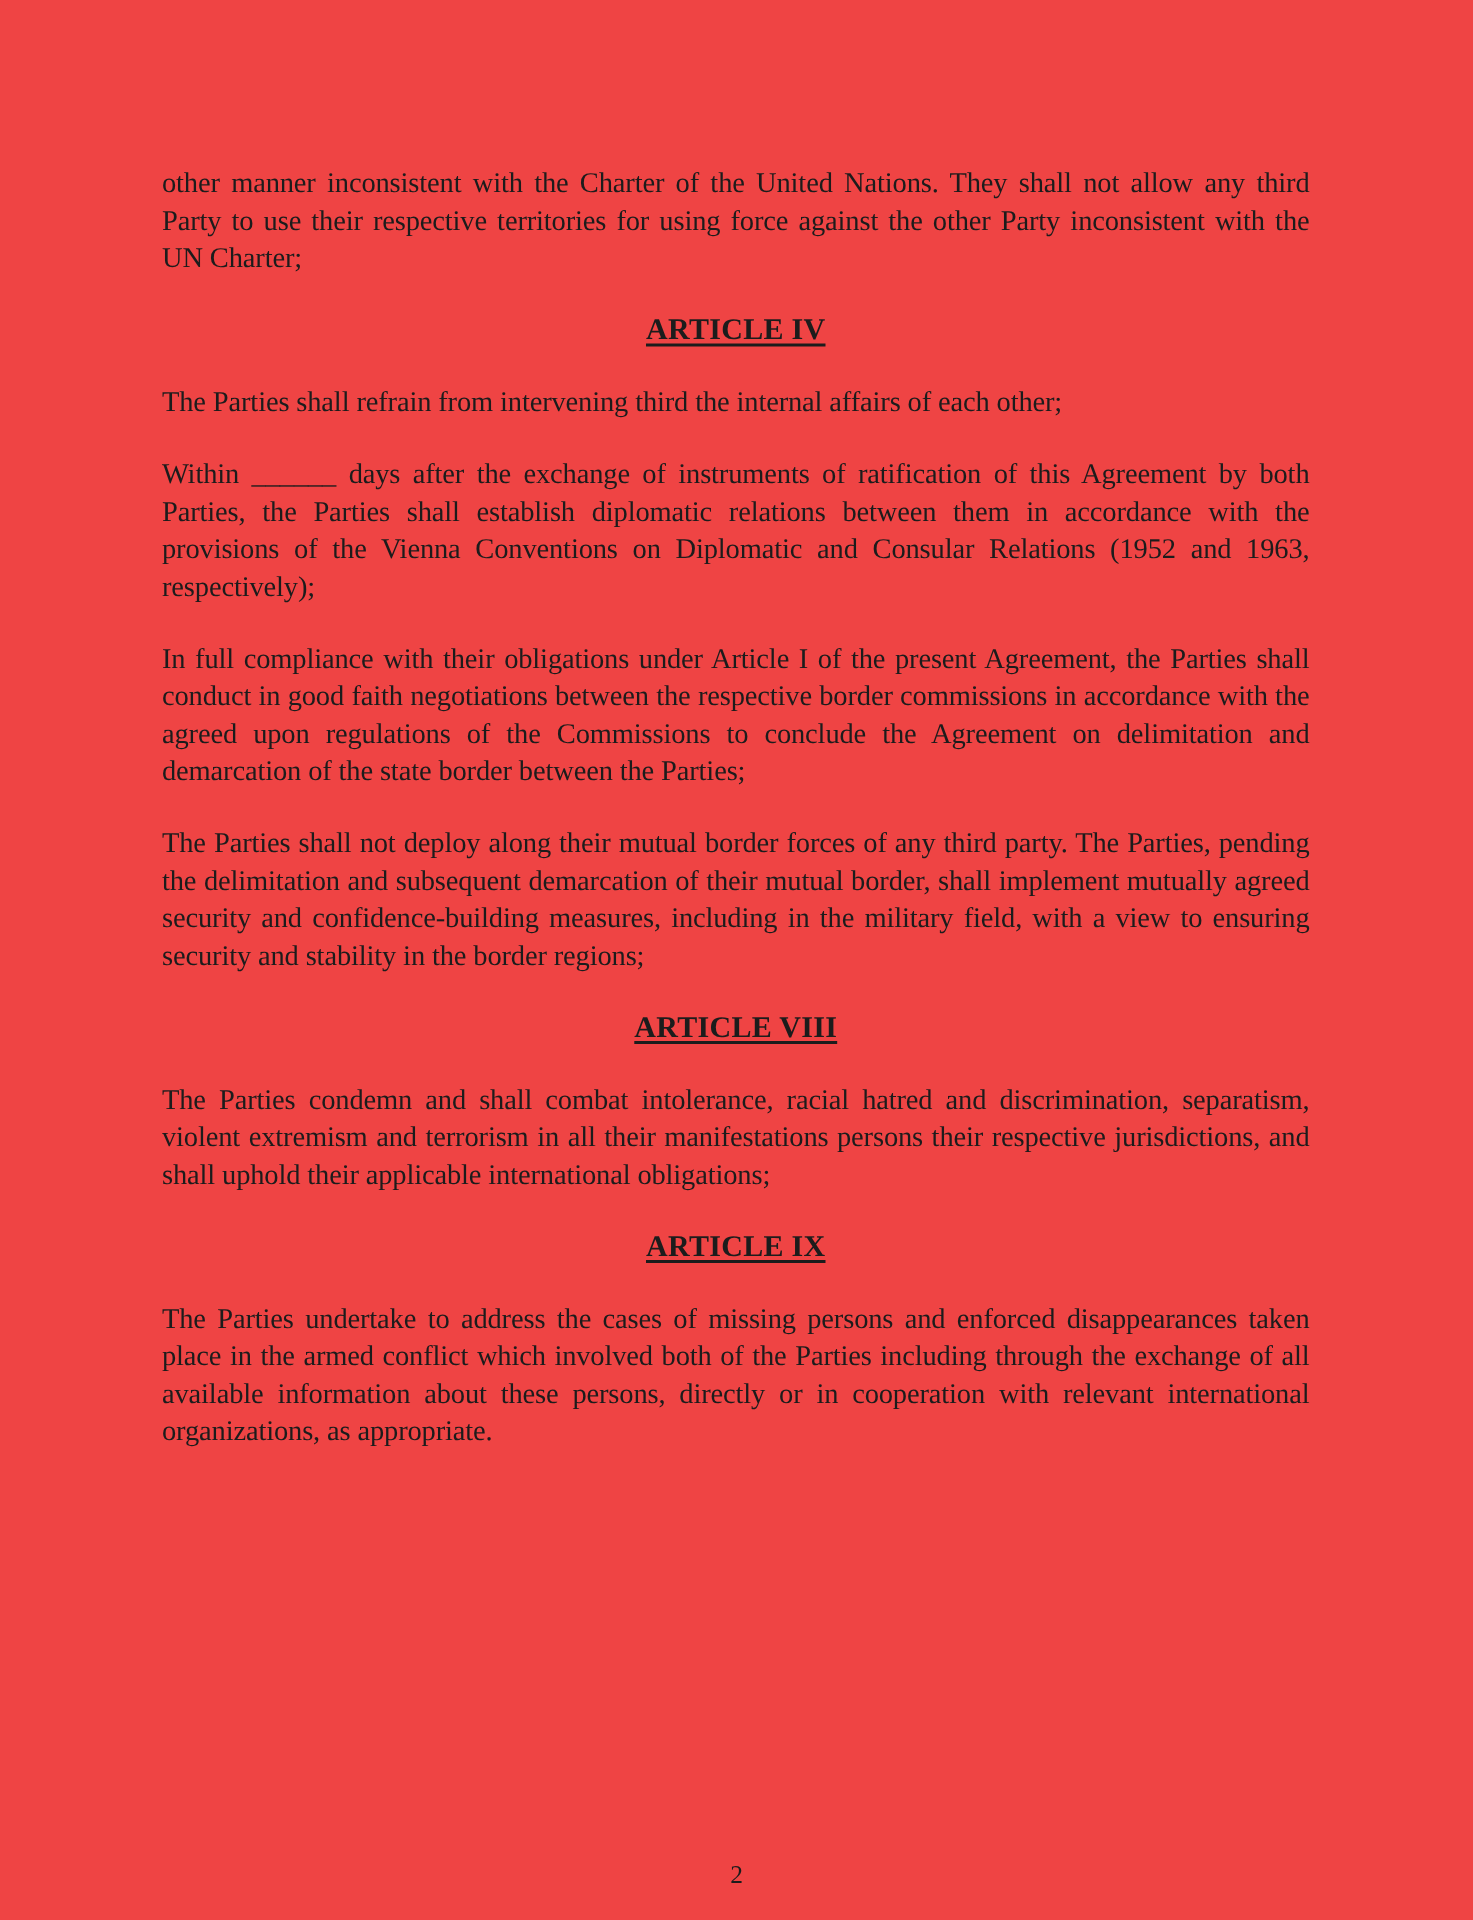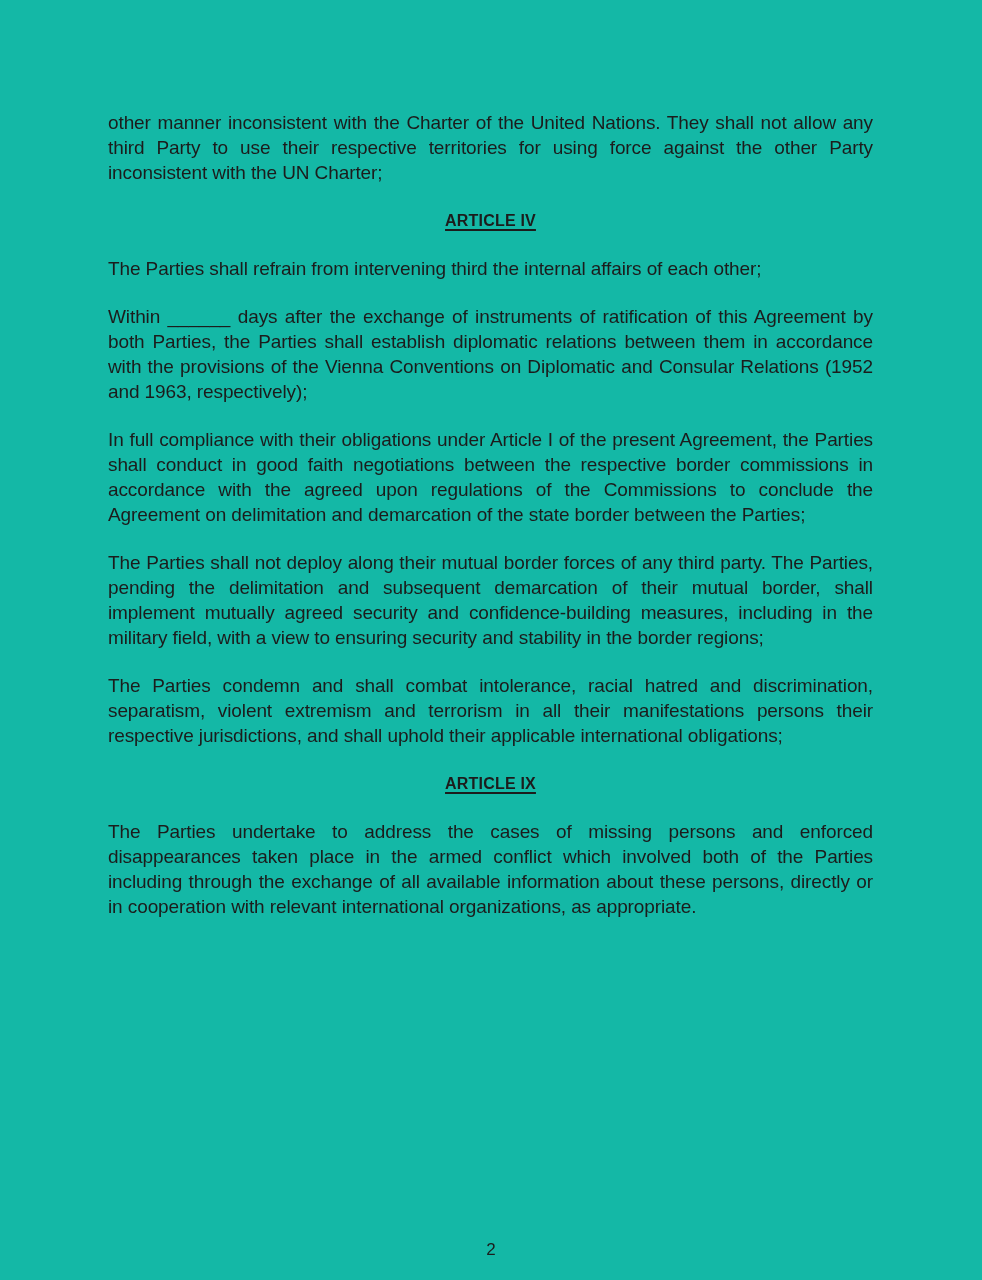--- a/index.html
+++ b/index.html
@@ -4,37 +4,37 @@
 <style>
   html, body {
     margin: 0;
     padding: 0;
     background: #ffffff;
   }
   .page {
     position: relative;
     width: 982px;
     height: 1280px;
-    background: #14b8a6;
-    font-family: Liberation Sans, sans-serif;
+    background: #ef4444;
+    font-family: Liberation Serif, serif;
     color: #1c1c1c;
     overflow: hidden;
   }
   .content {
     padding: 110px 109px 0 108px;
   }
   .body-text {
     font-size: 19px;
     line-height: 25px;
     letter-spacing: -0.1px;
     text-align: justify;
     margin: 0 0 23px 0;
   }
   .article-heading {
-    font-size: 16px;
+    font-size: 20px;
     line-height: 25px;
     font-weight: 700;
     letter-spacing: 0.2px;
     text-align: center;
     text-decoration: underline;
     text-decoration-thickness: 2px;
     text-underline-offset: 3px;
     margin: 0 0 23px 0;
   }
   .page-number {
@@ -66,20 +66,21 @@
 
     <section>
       <p class="body-text">In full compliance with their obligations under Article I of the present Agreement, the Parties shall conduct in good faith negotiations between the respective border commissions in accordance with the agreed upon regulations of the Commissions to conclude the Agreement on delimitation and demarcation of the state border between the Parties;</p>
     </section>
 
     <section>
       <p class="body-text">The Parties shall not deploy along their mutual border forces of any third party. The Parties, pending the delimitation and subsequent demarcation of their mutual border, shall implement mutually agreed security and confidence-building measures, including in the military field, with a view to ensuring security and stability in the border regions;</p>
     </section>
 
     <section>
+      <h2 class="article-heading">ARTICLE VIII</h2>
       <p class="body-text">The Parties condemn and shall combat intolerance, racial hatred and discrimination, separatism, violent extremism and terrorism in all their manifestations persons their respective jurisdictions, and shall uphold their applicable international obligations;</p>
     </section>
 
     <section>
       <h2 class="article-heading">ARTICLE IX</h2>
       <p class="body-text">The Parties undertake to address the cases of missing persons and enforced disappearances taken place in the armed conflict which involved both of the Parties including through the exchange of all available information about these persons, directly or in cooperation with relevant international organizations, as appropriate.</p>
     </section>
 
   </div>
 

